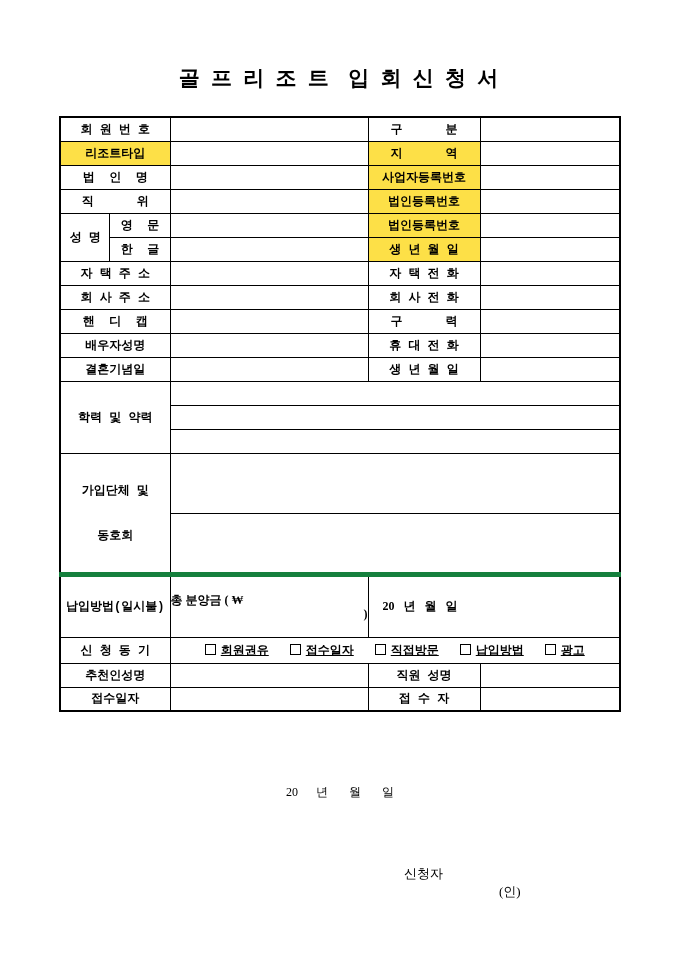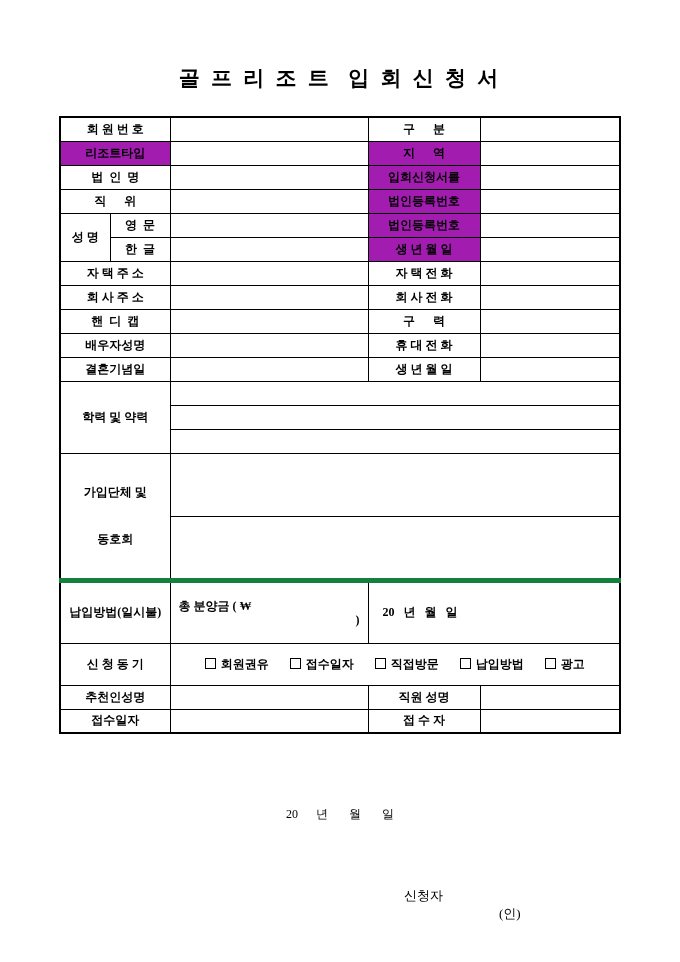--- a/index.html
+++ b/index.html
@@ -16,31 +16,31 @@
   }
   table.form {
     border-collapse: collapse; margin: 0 auto; width: 560px;
     table-layout: fixed; border: 2px solid #000;
   }
   table.form td {
     border: 1px solid #000; height: 24px; font-size: 12px;
     vertical-align: middle; overflow: hidden;
   }
   .lbl {
-    text-align: center; font-weight: bold; white-space: pre;
-  }
-  .shaded { background: #a21caf; }
+    text-align: center; font-weight: bold; white-space: pre; font-family: Liberation Mono, monospace;
+  }
+  .shaded { background: #fde047; }
   .inp { background: #fff; }
   tr.thick-top td { border-top: 5px solid #15803d; }
-  .pay-cell { text-align: left; padding: 0 8px; font-weight: bold; white-space: pre; }
+  .pay-cell { text-align: left; padding: 0 0; font-weight: bold; white-space: pre; }
   .pay-prefix { float: left; }
   .pay-suffix { float: right; }
   .date-cell { text-align: left; padding-left: 14px; font-weight: bold; white-space: pre; }
   .motive-cell { text-align: center; }
-  .cbg { display: inline-block; margin: 12px 9px; font-weight: bold; }
+  .cbg { display: inline-block; margin: 4px 9px; font-weight: bold; text-decoration: underline; }
   .cb {
     display: inline-block; width: 11px; height: 11px;
     border: 1px solid #000; background: #fff;
     vertical-align: -1px; margin-right: 5px;
   }
   .statement {
     text-align: center; font-size: 12px; margin-top: 42px; white-space: pre;
     letter-spacing: 1px;
   }
   .date-line {
@@ -75,21 +75,21 @@
       </tr>
       <tr>
         <td colspan="2" class="lbl shaded">리조트타입</td>
         <td class="inp"></td>
         <td class="lbl shaded">지      역</td>
         <td class="inp"></td>
       </tr>
       <tr>
         <td colspan="2" class="lbl">법  인  명</td>
         <td class="inp"></td>
-        <td class="lbl shaded">입회신청서를</td>
+        <td class="lbl shaded">사업자등록번호</td>
         <td class="inp"></td>
       </tr>
       <tr>
         <td colspan="2" class="lbl">직      위</td>
         <td class="inp"></td>
         <td class="lbl shaded">법인등록번호</td>
         <td class="inp"></td>
       </tr>
       <tr>
         <td rowspan="2" class="lbl">성 명</td>

